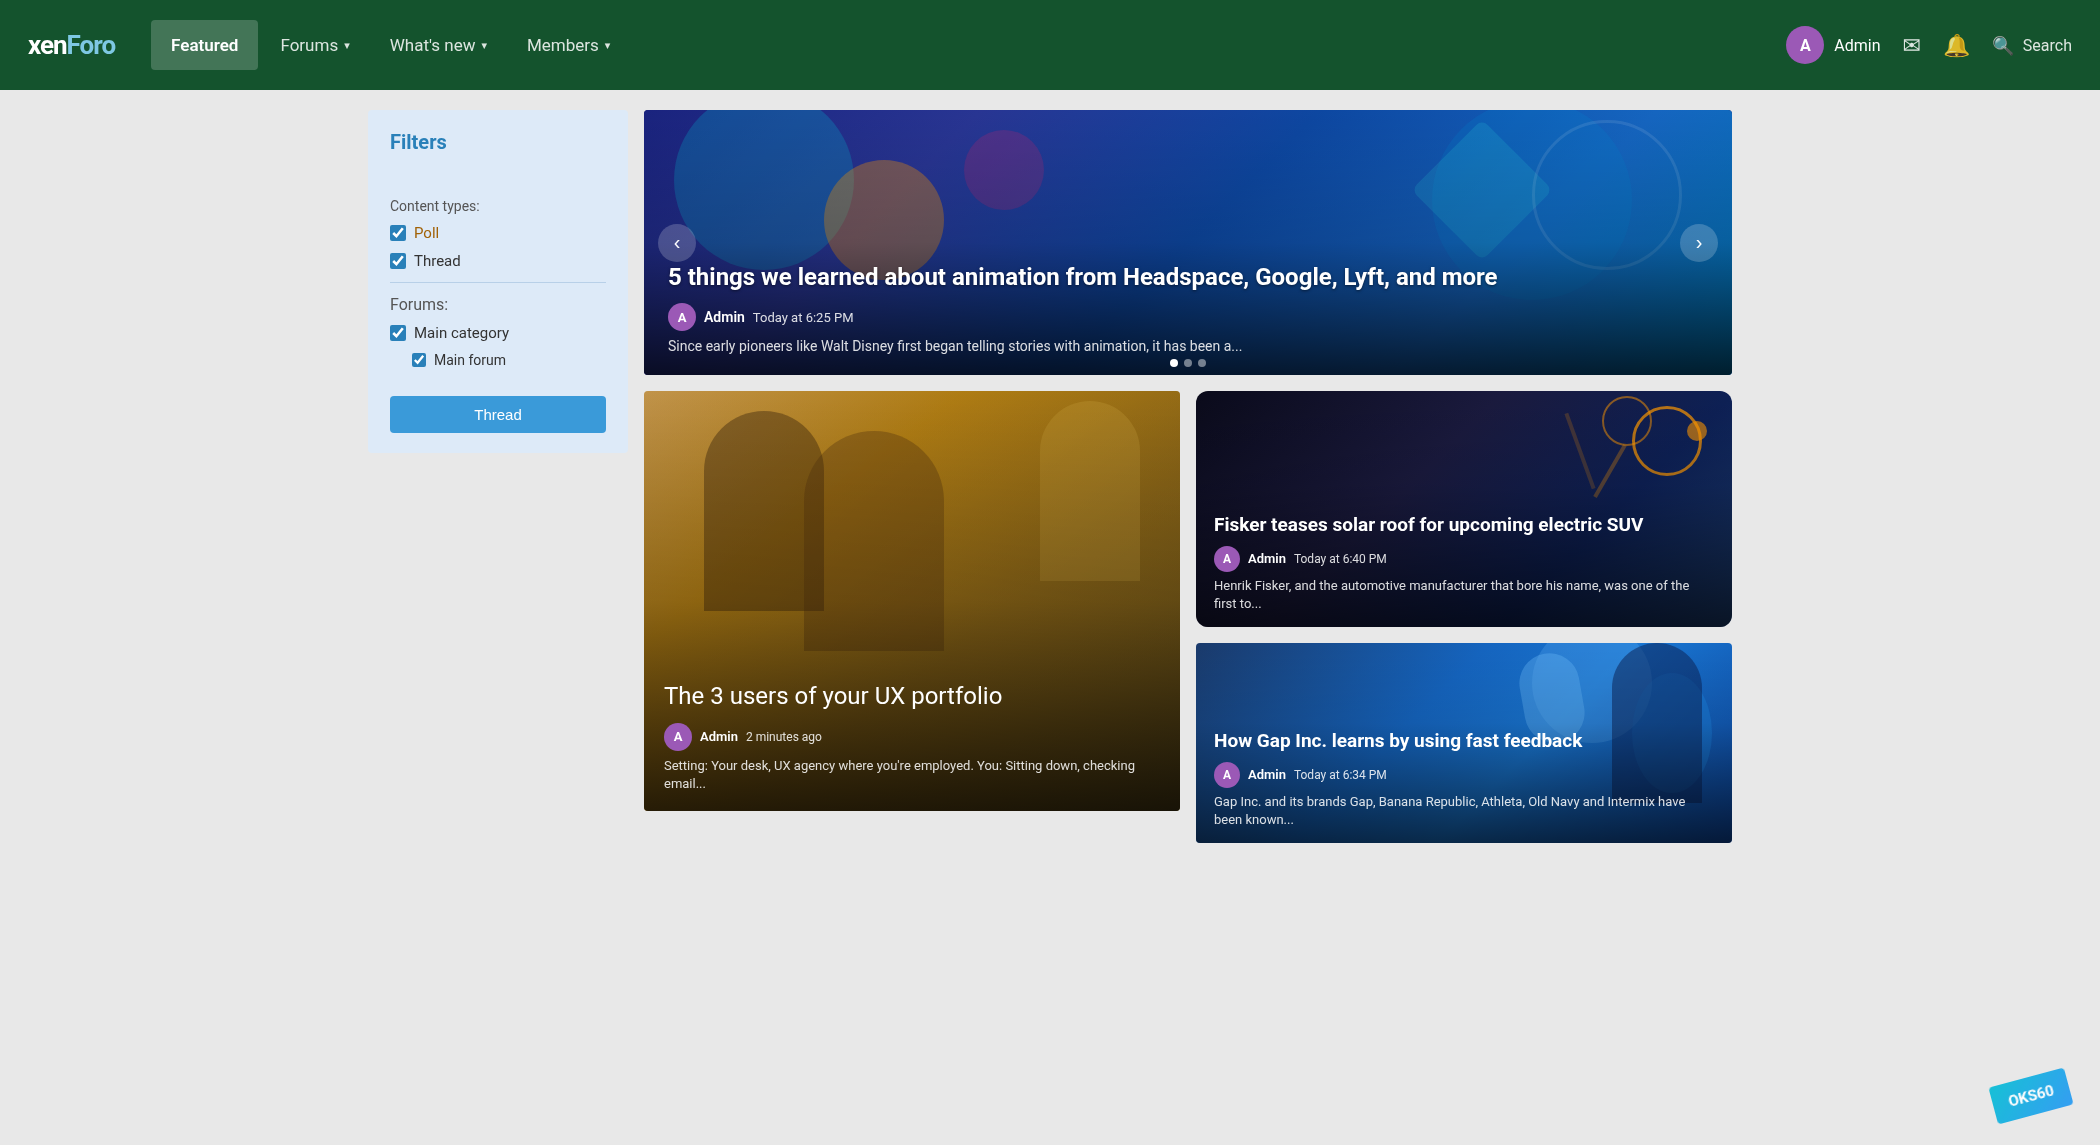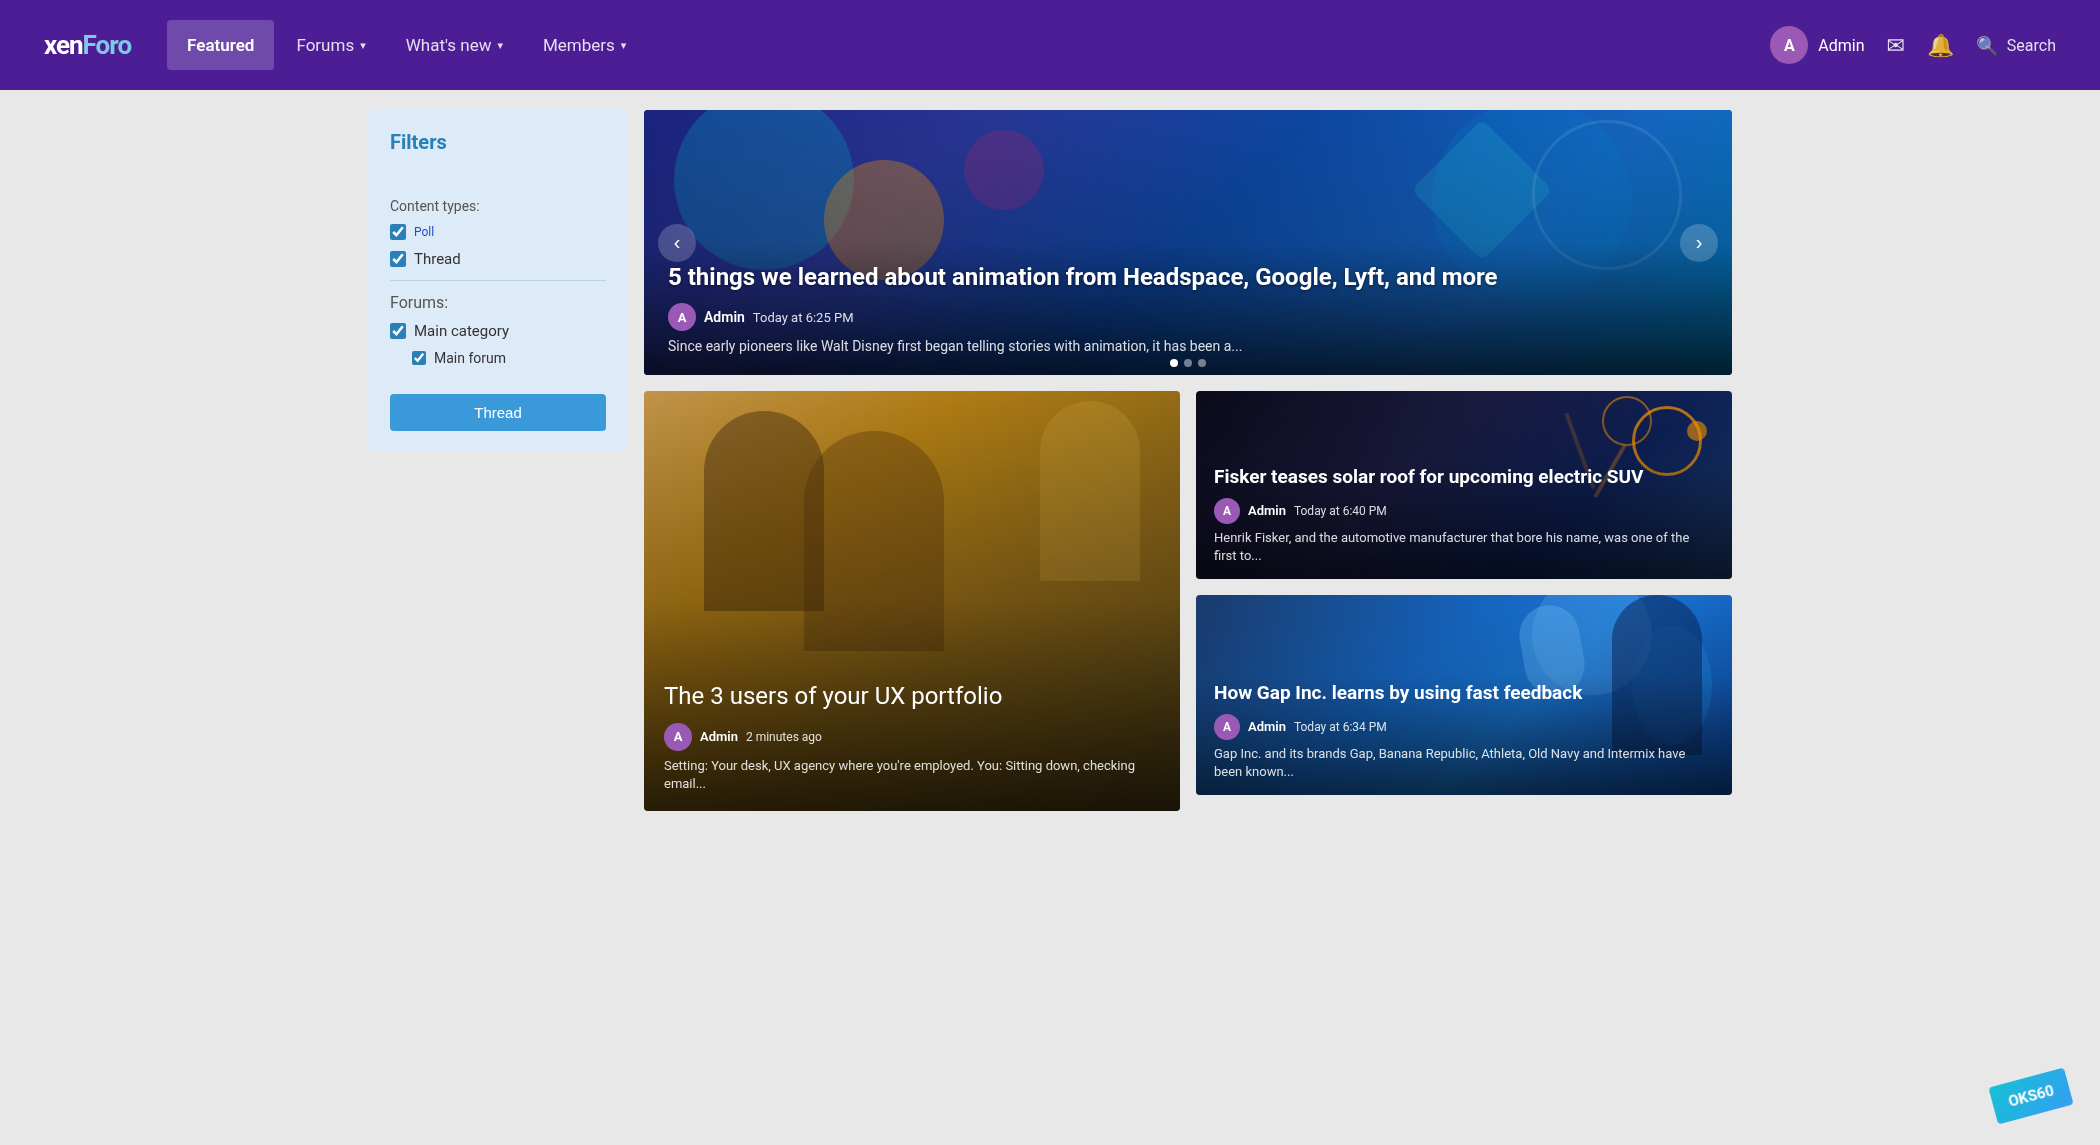--- a/index.html
+++ b/index.html
@@ -1,21 +1,21 @@
 <!DOCTYPE html>
 <html><head>
   <meta charset="utf-8">
   <style>
     * { box-sizing: border-box; margin: 0; padding: 0; }
     body { font-family: -apple-system, BlinkMacSystemFont, 'Segoe UI', Roboto, sans-serif; background: #e8e8e8; }
   </style>
 </head>
 <body>
 
-<nav style="background:#4c1d95; display:flex; align-items:center; height:90px; padding:0 44px; gap:0;">
+<nav style="background:#14532d; display:flex; align-items:center; height:90px; padding:0 28px; gap:0;">
   <div style="color:white; font-size:26px; font-weight:bold; margin-right:36px; letter-spacing:-1px; cursor:pointer;">
     <span style="color:white;">xen</span><span style="color:#7ec8e3;">Foro</span>
   </div>
   <div style="display:flex; align-items:center; gap:4px; flex:1;">
     <div style="color:white; padding:8px 20px; border-radius:4px; cursor:pointer; font-size:17px; display:flex; align-items:center; gap:0; height:50px; background:rgba(255,255,255,0.2); font-weight:600;">
       <span>Featured</span>
     </div>
     <div style="color:rgba(255,255,255,0.85); padding:8px 18px; border-radius:4px; cursor:pointer; font-size:17px; display:flex; align-items:center; gap:6px; height:50px;">
       <span>Forums</span>
       <span style="font-size:11px;">▾</span>
@@ -48,21 +48,21 @@
 <div style="display:flex; gap:16px; padding:20px 28px; max-width:1420px; margin:0 auto;">
 
   <aside style="width:260px; flex-shrink:0;">
     <div style="background:#ddeaf8; border-radius:4px; padding:20px 22px;">
       <div style="color:#2980b9; font-size:20px; font-weight:700; margin-bottom:18px;">Filters</div>
       
       <div style="color:#555; font-size:14px; margin-bottom:10px;margin-top:44px;">Content types:</div>
       
       <div style="display:flex; align-items:center; gap:8px; margin-bottom:10px;">
         <input type="checkbox" checked="" style="width: 16px; height: 16px; accent-color: rgb(41, 128, 185);">
-        <label style="color:#1d4ed8; font-size:12px; cursor:pointer;">Poll</label>
+        <label style="color:#a16207; font-size:15px; cursor:pointer;">Poll</label>
       </div>
       
       <div style="display:flex; align-items:center; gap:8px; margin-bottom:12px;">
         <input type="checkbox" checked="" style="width: 16px; height: 16px; accent-color: rgb(41, 128, 185);">
         <label style="color:#333; font-size:15px; cursor:pointer;">Thread</label>
       </div>
       
       <hr style="border:none; border-top:1px solid #b8d0e8; margin:12px 0;">
       
       <div style="color:#555; font-size:16px; margin-bottom:10px;">Forums:</div>
@@ -143,21 +143,21 @@
             </div>
             <span style="font-weight:600; font-size:13px;">Admin</span>
             <span style="font-size:12px; opacity:0.85;">2 minutes ago</span>
           </div>
           <div style="font-size:13px; color:rgba(255,255,255,0.85); line-height:1.4;">Setting: Your desk, UX agency where you're employed. You: Sitting down, checking email...</div>
         </div>
       </div>
 
       <div style="display:flex; flex-direction:column; gap:16px;">
 
-        <div style="position:relative; border-radius:4px; overflow:hidden; height:188px; cursor:pointer;">
+        <div style="position:relative; border-radius:12px; overflow:hidden; height:236px; cursor:pointer;">
           <div style="position:absolute; inset:0; background:linear-gradient(135deg, #0a0a1a 0%, #1a1a3e 40%, #0d2055 70%, #1a3a6b 100%);"></div>
 
           <div style="position:absolute; inset:0; overflow:hidden;">
             <div style="position:absolute; top:15px; right:30px; width:70px; height:70px; border:3px solid #ff9800; border-radius:50%; opacity:0.7;"></div>
             <div style="position:absolute; top:5px; right:80px; width:50px; height:50px; border:2px solid #ff9800; border-radius:50%; opacity:0.5;"></div>
             <div style="position:absolute; top:30px; right:25px; width:20px; height:20px; background:#ff9800; border-radius:50%; opacity:0.6;"></div>
             <div style="position:absolute; top:50px; right:120px; width:4px; height:60px; background:rgba(255,152,0,0.3); transform:rotate(30deg);"></div>
             <div style="position:absolute; top:20px; right:150px; width:4px; height:80px; background:rgba(255,152,0,0.2); transform:rotate(-20deg);"></div>
           </div>
           <div style="position:absolute; inset:0; background:linear-gradient(to top, rgba(0,0,0,0.65) 0%, rgba(0,0,0,0.1) 60%, transparent 100%);"></div>

